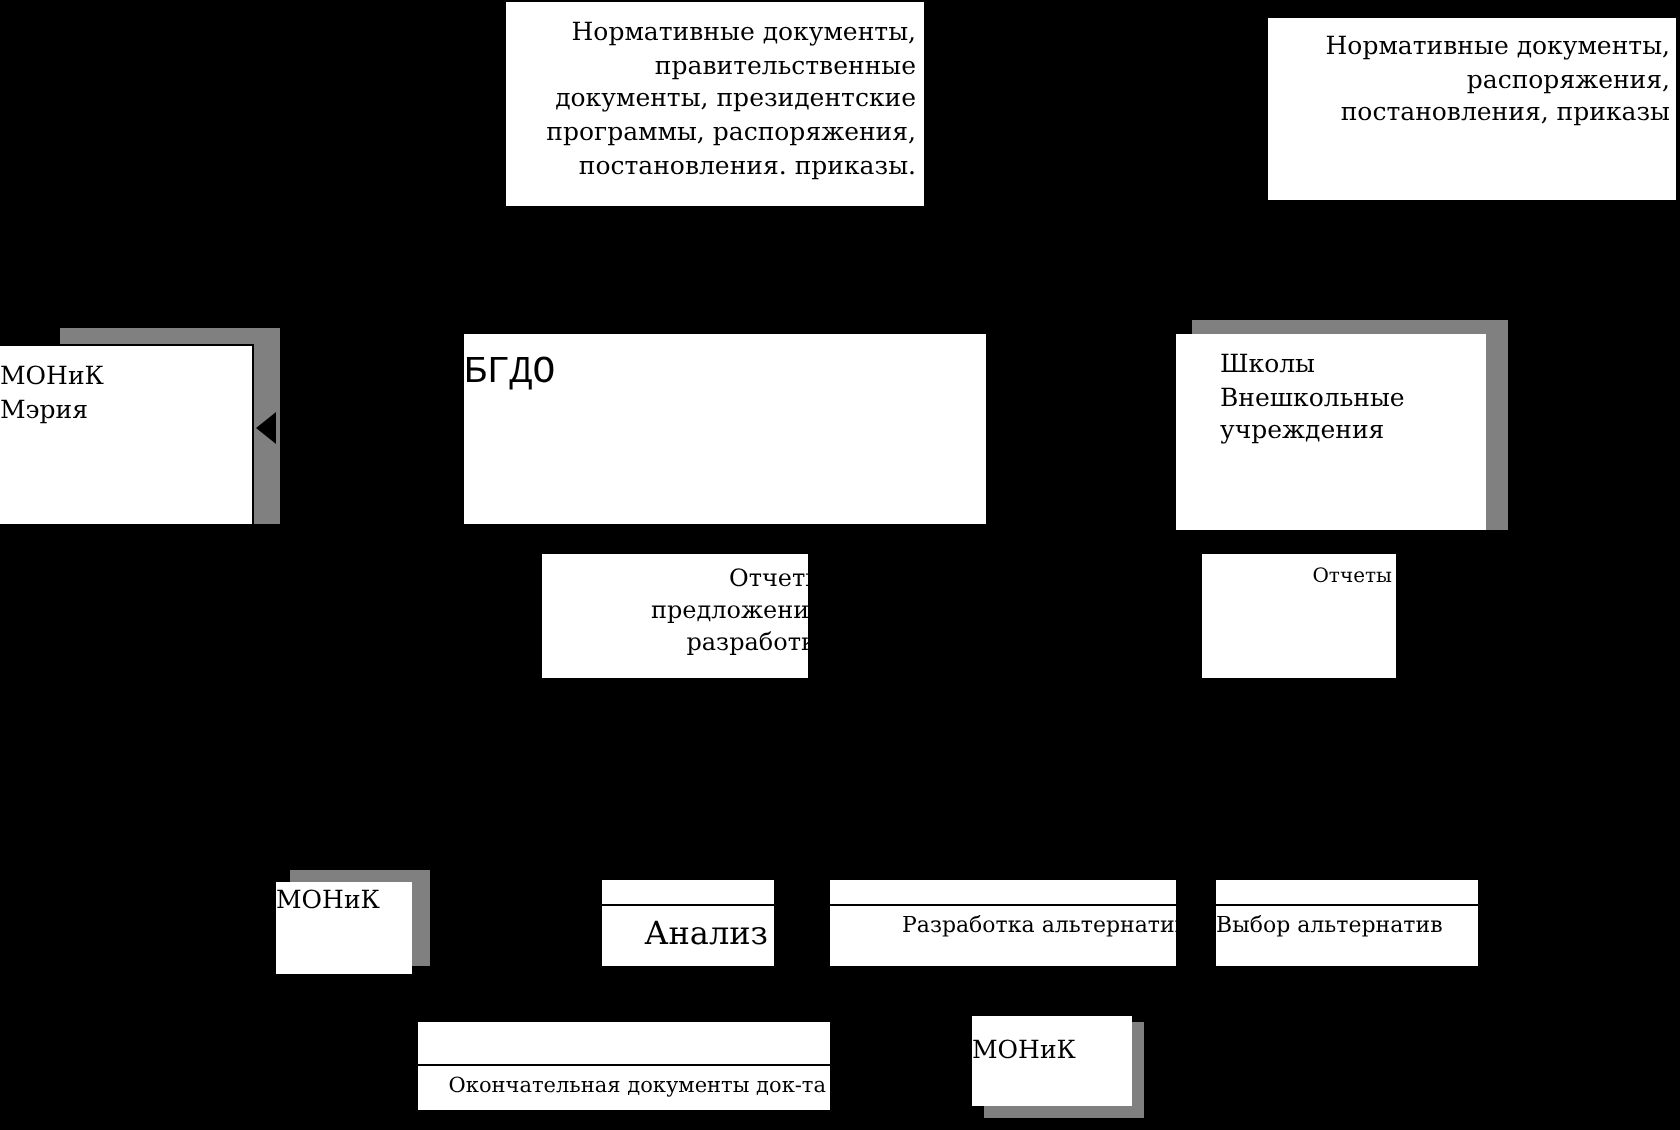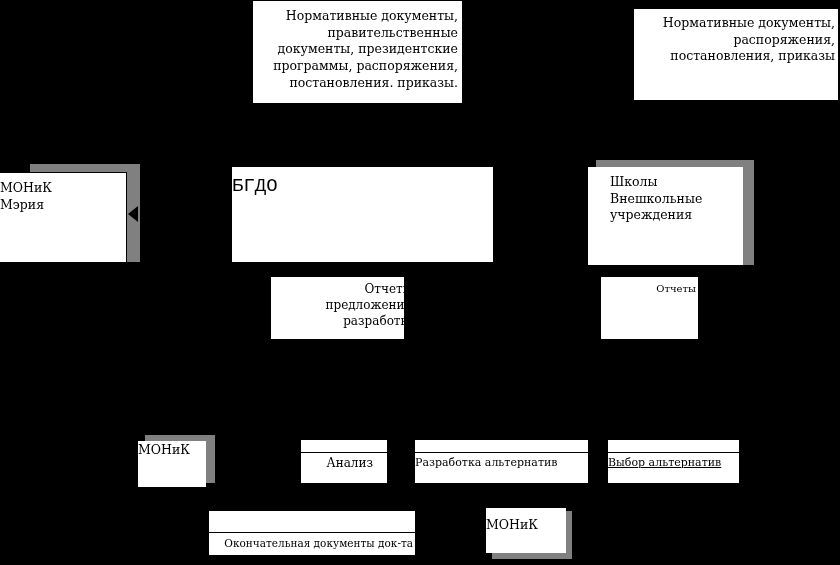--- a/index.html
+++ b/index.html
@@ -114,33 +114,33 @@
 
   <div class="node">
     <div class="shadow" style="left:145px; top:435px; width:70px; height:48px;"></div>
     <div class="card" style="left:138px; top:441px; width:68px; height:46px;"></div>
     <div class="txt center" style="left:138px; top:442px; width:68px; font-size:12.5px;">МОНиК</div>
   </div>
 
   <div class="node">
     <div class="card" style="left:301px; top:440px; width:86px; height:43px;"></div>
     <div class="divider" style="left:301px; top:452px; width:86px;"></div>
-    <div class="txt left" style="left:293px; top:456px; width:80px; font-size:12px;">Анализ</div>
+    <div class="txt left" style="left:304px; top:456px; width:80px; font-size:16px;">Анализ</div>
   </div>
 
   <div class="node">
     <div class="card" style="left:415px; top:440px; width:173px; height:43px;"></div>
     <div class="divider" style="left:415px; top:452px; width:173px;"></div>
-    <div class="txt center" style="left:415px; top:456px; width:173px; font-size:11px;">Разработка альтернатив</div>
+    <div class="txt center" style="left:415px; top:456px; width:173px; font-size:11px;padding-left:36px;">Разработка альтернатив</div>
   </div>
 
   <div class="node">
     <div class="card" style="left:608px; top:440px; width:131px; height:43px;"></div>
     <div class="divider" style="left:608px; top:452px; width:131px;"></div>
-    <div class="txt center" style="left:608px; top:456px; width:153px; font-size:11px;text-decoration:underline;">Выбор альтернатив</div>
+    <div class="txt center" style="left:608px; top:456px; width:153px; font-size:11px;">Выбор альтернатив</div>
   </div>
 
   <div class="node">
     <div class="card" style="left:209px; top:511px; width:206px; height:44px;"></div>
     <div class="divider" style="left:209px; top:532px; width:206px;"></div>
     <div class="txt left" style="left:213px; top:537px; width:200px; font-size:10.5px;">Окончательная документы док-та</div>
   </div>
 
   <div class="node">
     <div class="shadow" style="left:492px; top:511px; width:80px; height:48px;"></div>

